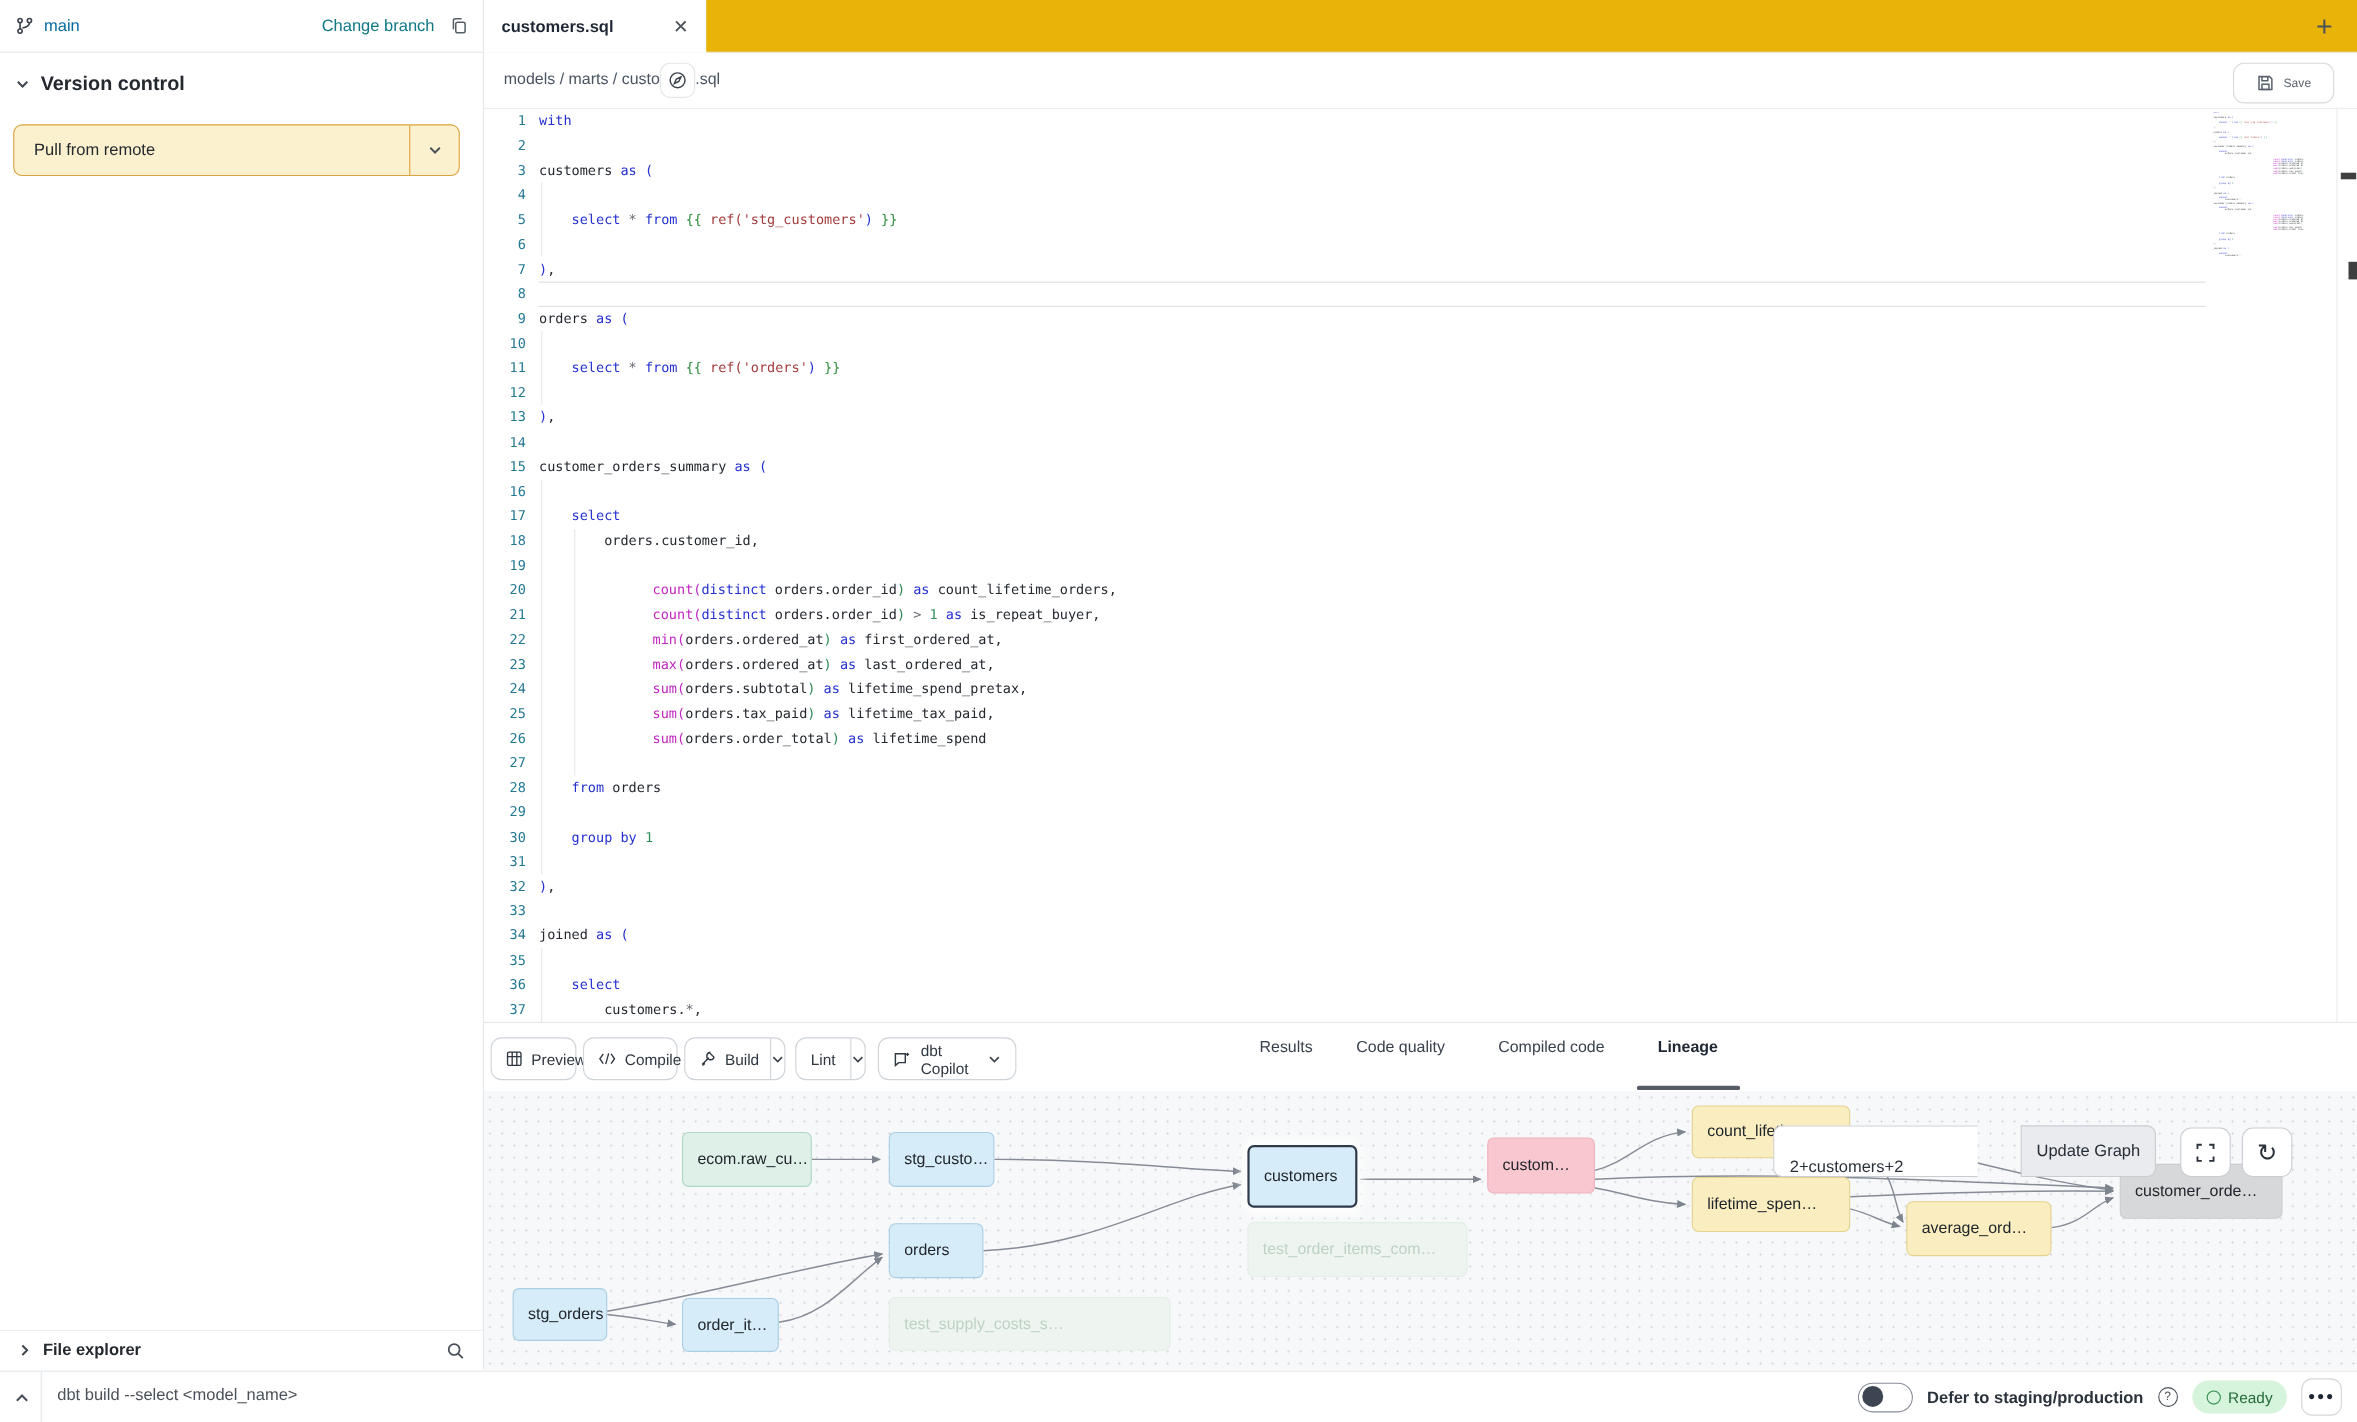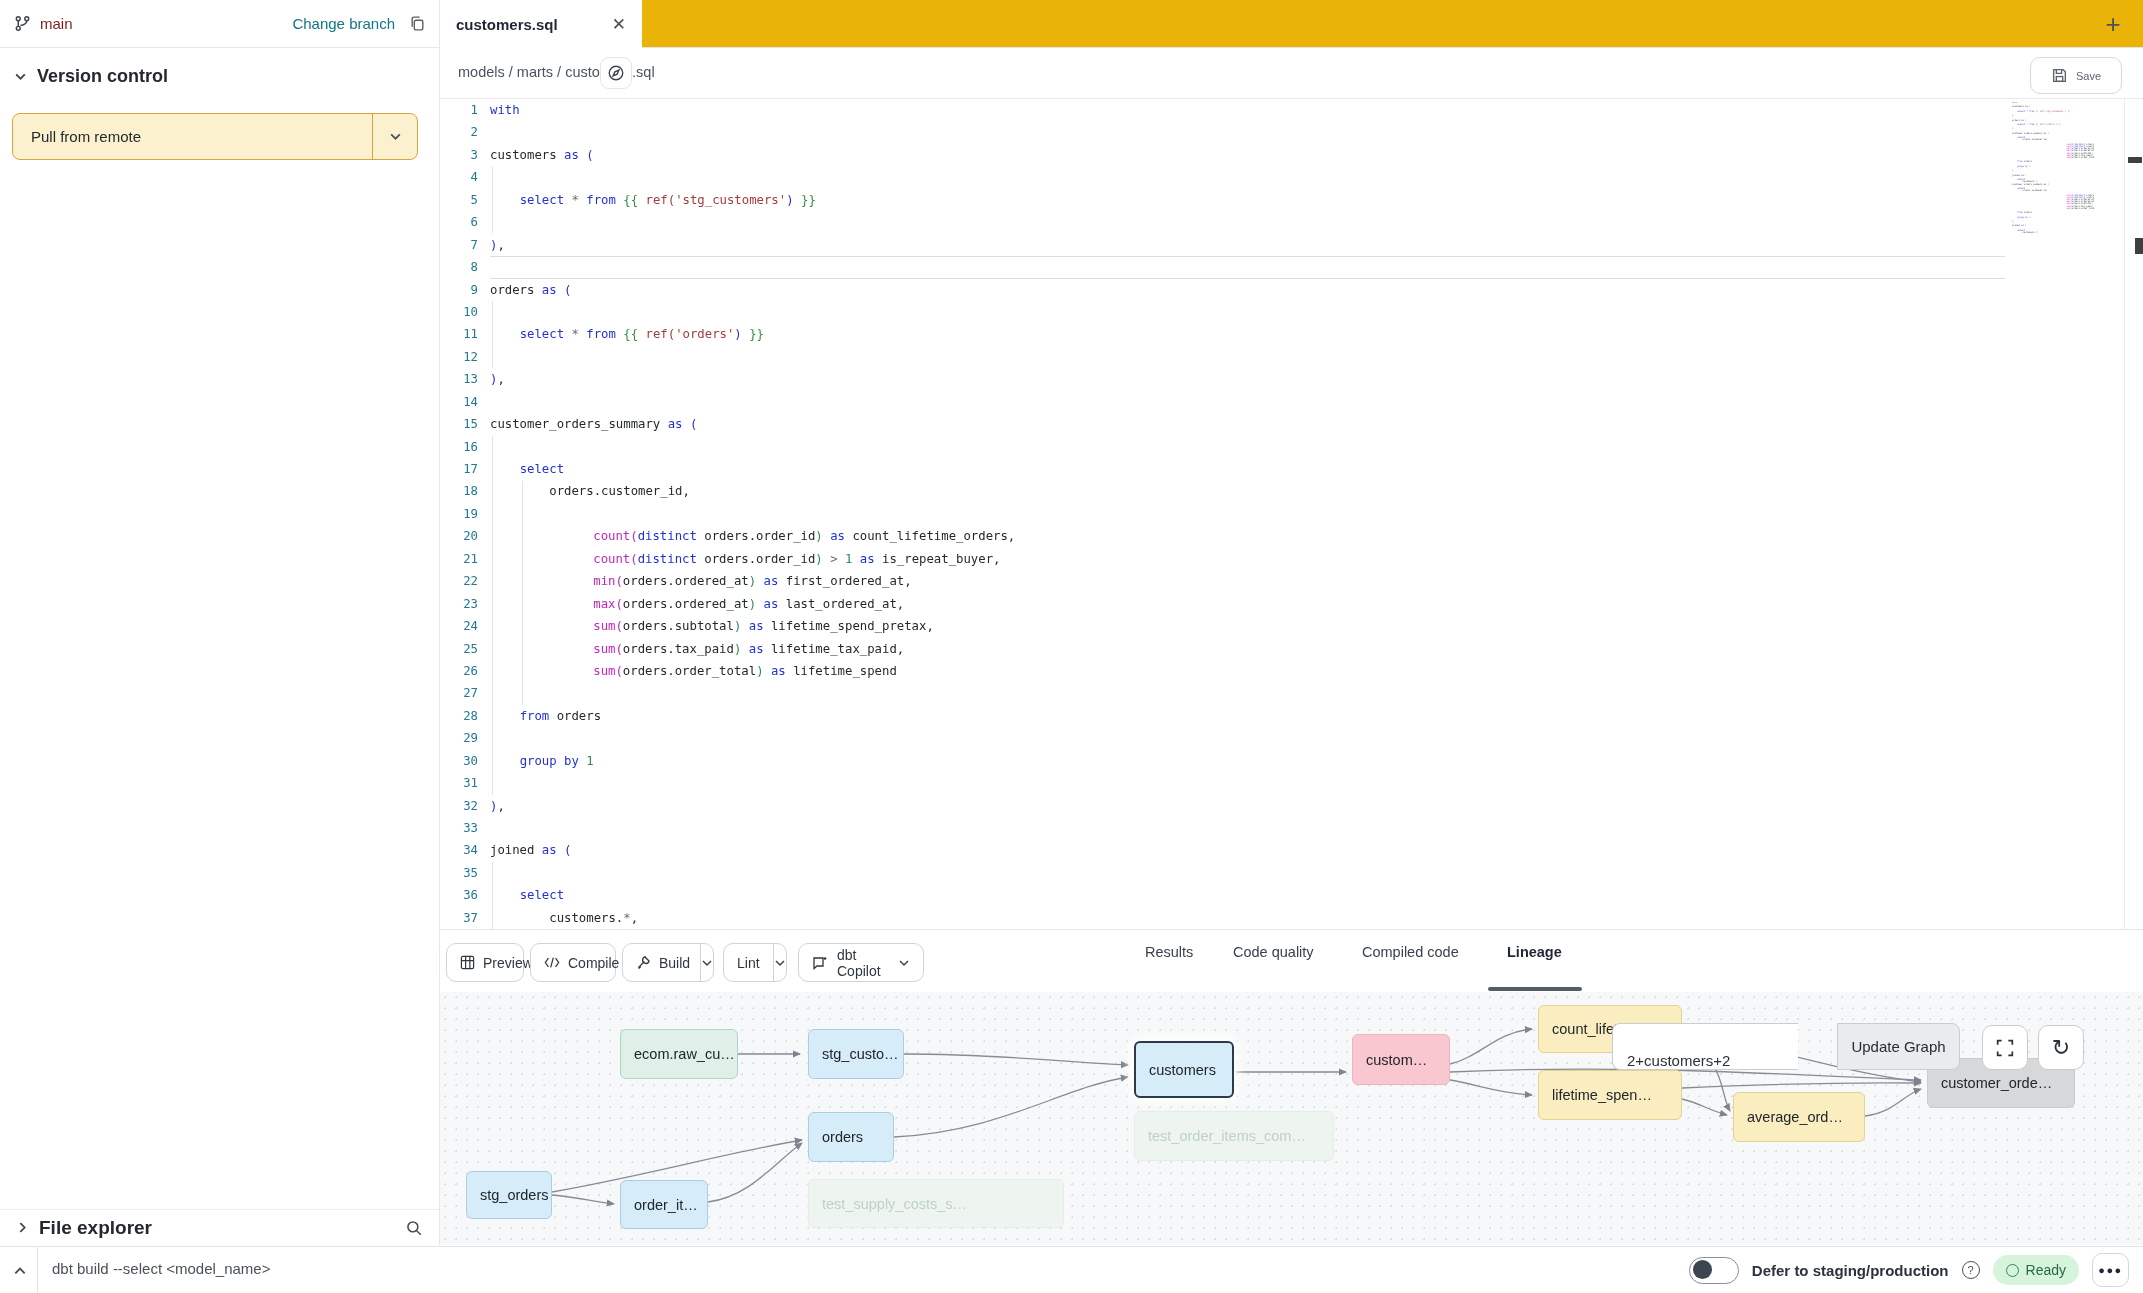--- a/index.html
+++ b/index.html
@@ -6,31 +6,31 @@
   html,body { background:#fff; }
   #app {
     position:relative; width:2143px; height:1293px; overflow:hidden;
     font-family:"Liberation Sans", sans-serif; color:#2b323b; background:#fff;
   }
   .abs { position:absolute; }
 
   
   #sidebar { left:0; top:0; width:440px; height:1245px; background:#fff; border-right:1px solid #e3e6ea; }
   #branch-row { left:0; top:0; width:440px; height:48px; border-bottom:1px solid #e5e8eb; display:flex; align-items:center; padding:0 14px; }
-  #branch-name { font-size:15px; color:#7f1d1d; margin-left:9px; }
+  #branch-name { font-size:15px; color:#0369a1; margin-left:9px; }
   #change-branch { margin-left:auto; color:#0f7785; font-size:15px; cursor:pointer; }
   #copy-branch { margin-left:14px; color:#565d66; }
   #vc-header { left:14px; top:66px; display:flex; align-items:center; gap:10px; }
   #vc-title { font-size:18px; font-weight:bold; color:#24292f; }
   #pull-btn { left:12px; top:113px; width:406px; height:47px; background:#fcf1cf; border:1px solid #d9a43f; border-radius:8px; display:flex; align-items:center; cursor:pointer; }
   #pull-label { font-size:15px; color:#24292f; padding-left:18px; flex:1; }
   #pull-divider { width:1px; height:100%; background:#d9a43f; }
   #pull-caret { width:44px; display:flex; align-items:center; justify-content:center; color:#4c5258; }
   #file-explorer-row { left:0; top:1209px; width:439px; height:36px; border-top:1px solid #eceef0; display:flex; align-items:center; padding:0 16px; background:#fff; }
-  #file-explorer-label { font-size:19px; font-weight:bold; color:#24292f; margin-left:10px; }
+  #file-explorer-label { font-size:15px; font-weight:bold; color:#24292f; margin-left:10px; }
   #fe-search { margin-left:auto; color:#474e57; }
 
   
   #tabstrip { left:440px; top:0; width:1703px; height:48px; background:#eab308; border-bottom:1px solid #e2e4e7; }
   #active-tab { position:absolute; left:0; top:0; width:202px; height:48px; background:#fff; display:flex; align-items:center; padding:0 16px; }
   #tab-title { font-size:15px; font-weight:bold; color:#1f2734; }
   #tab-close { margin-left:auto; color:#4c5258; font-size:17px; cursor:pointer; line-height:1; }
   #new-tab-btn { position:absolute; right:14px; top:8px; width:32px; height:32px; display:flex; align-items:center; justify-content:center; font-size:26px; color:#4c5258; cursor:pointer; }
 
   

